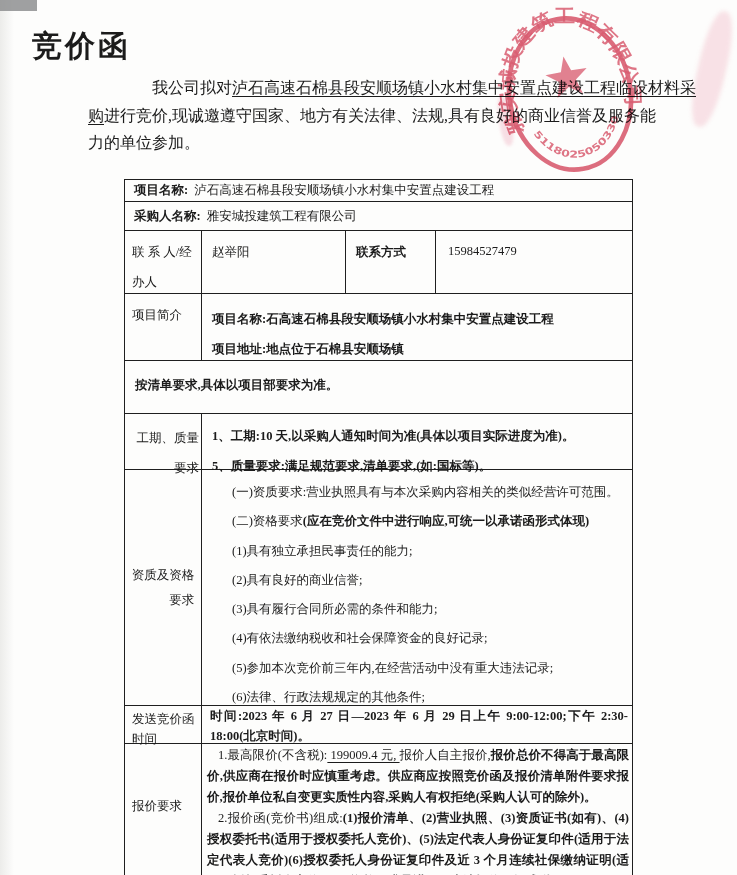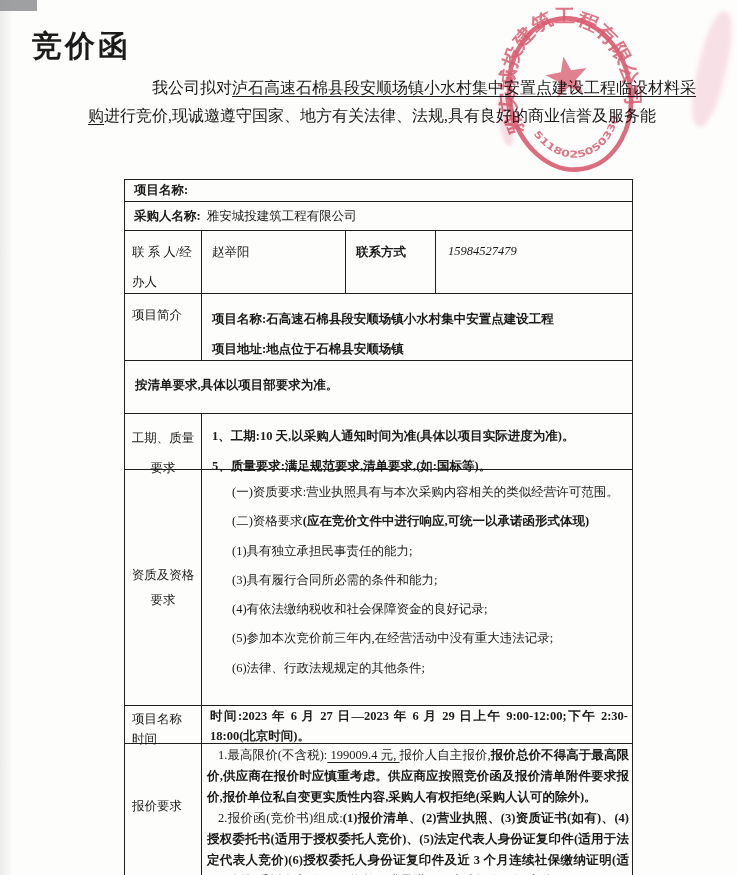--- a/index.html
+++ b/index.html
@@ -33,27 +33,27 @@
   
   .btable{position:absolute;left:124px;top:179px;width:509px;height:706px;box-sizing:border-box;
     border:1.6px solid #1f1f1f;border-bottom:none;font-size:12.5px;}
   .row{display:flex;box-sizing:border-box;border-bottom:1.3px solid #1f1f1f;width:100%;}
   .row.last{border-bottom:none;}
   .r1{height:22px}.r2{height:29px}.r3{height:63px}.r4{height:67px}.r5{height:53px}
   .r6{height:56px}.r7{height:236px}.r8{height:38px}.r9{height:142px}
   .cell{box-sizing:border-box;}
   .label-cell{width:77px;flex:0 0 77px;border-right:1.3px solid #1f1f1f;
     font-weight:normal;white-space:pre-line;padding:6px 4px 0 7px;line-height:30px;}
-  .label-center{text-align:center;padding-left:2px;padding-right:2px;}
+  .label-center{text-align:right;padding-left:2px;padding-right:2px;}
   .full-cell{flex:1;display:flex;align-items:center;padding-left:9px;}
   .inline-label{font-weight:bold;margin-right:6px;white-space:nowrap;}
   .content-cell{flex:1;min-width:0;}
   .c3-name{flex:0 0 144px;border-right:1.3px solid #1f1f1f;padding:13px 0 0 10px;}
   .c3-method{flex:0 0 90px;border-right:1.3px solid #1f1f1f;padding:13px 0 0 10px;font-weight:bold;}
-  .c3-phone{flex:1;padding:13px 0 0 12px;font-family:"Liberation Serif","DejaVu Serif",serif;font-style:italic;}
+  .c3-phone{flex:1;padding:13px 0 0 12px;font-family:"Liberation Serif","DejaVu Serif",serif;}
   .r4 .content-cell{padding:10px 6px 0 10px;line-height:30px;font-weight:bold;}
   .r5 .content-cell{padding:9px 6px 0 10px;line-height:30px;font-weight:bold;}
   .r6 .content-cell{padding:7px 6px 0 10px;line-height:30px;font-weight:bold;}
   .r6 .label-cell{padding-top:9px;}
   .r7 .label-cell{display:flex;align-items:center;justify-content:center;line-height:25px;padding-top:0;}
   .r7 .content-cell{padding:8px 10px 0 30px;line-height:29.3px;}
   .r8 .label-cell{line-height:20px;padding-top:3px;}
   .r8 .content-cell{padding:1px 4px 0 8px;line-height:19.5px;font-weight:bold;text-align:justify;}
   .r9 .label-cell{padding-top:47px;}
   .r9 .content-cell{padding:1px 3px 0 5px;line-height:21px;text-align:justify;}
@@ -66,20 +66,21 @@
 <div class="scan-left-shade"></div>
 <div class="scan-corner"></div>
 <div class="stamp-ghost-1"></div>
 <div class="stamp-ghost-2"></div>
 
 <div class="doc-title">竞价函</div>
 
 <div class="intro">
   <div class="line"><span class="indent"></span><span>我公司拟对</span><span class="u">泸石高速石棉县段安顺场镇小水村集中安置点建设工程临设材料采</span></div>
   <div class="line"><span class="u">购</span><span>进行竞价,现诚邀遵守国家、地方有关法律、法规,具有良好的商业信誉及服务能</span></div>
+  <div class="line last">力的单位参加。</div>
 </div>
 
 <svg class="stamp-svg" width="230" height="190" viewBox="480 0 230 190">
   <defs>
     <path id="ringTextPath" d="M 519,124 A 56,72 0 1 1 621,124" fill="none"></path>
     <path id="serialPath" d="M 526.7,126 A 50,64 0 0 0 613.3,126" fill="none"></path>
   </defs>
   <g transform="rotate(-10 570 94)" opacity="0.88">
     <ellipse cx="570" cy="94" rx="60.5" ry="76" fill="none" stroke="#d6485f" stroke-width="4.6" opacity="0.9"></ellipse>
     <polygon points="570,56 575.2,70.9 590.9,71.2 578.4,80.7 582.9,95.8 570,86.8 557.1,95.8 561.6,80.7 549.1,71.2 564.8,70.9" fill="#d6485f" opacity="0.78"></polygon>
@@ -90,20 +91,21 @@
       <textPath href="#serialPath" startOffset="1" textLength="114" lengthAdjust="spacingAndGlyphs">5118025050330</textPath>
     </text>
   </g>
 </svg>
 
 <div class="btable">
 
   <div class="row r1">
     <div class="cell full-cell">
       <span class="inline-label">项目名称:</span>
+      <span>泸石高速石棉县段安顺场镇小水村集中安置点建设工程</span>
     </div>
   </div>
 
   <div class="row r2">
     <div class="cell full-cell">
       <span class="inline-label">采购人名称:</span>
       <span>雅安城投建筑工程有限公司</span>
     </div>
   </div>
 
@@ -136,29 +138,30 @@
     </div>
   </div>
 
   <div class="row r7">
     <div class="cell label-cell label-center">资质及资格
 要求</div>
     <div class="cell content-cell">
       <div>(一)资质要求:营业执照具有与本次采购内容相关的类似经营许可范围。</div>
       <div><span>(二)资格要求</span><b>(应在竞价文件中进行响应,可统一以承诺函形式体现)</b></div>
       <div>(1)具有独立承担民事责任的能力;</div>
+      <div>(2)具有良好的商业信誉;</div>
       <div>(3)具有履行合同所必需的条件和能力;</div>
       <div>(4)有依法缴纳税收和社会保障资金的良好记录;</div>
       <div>(5)参加本次竞价前三年内,在经营活动中没有重大违法记录;</div>
       <div>(6)法律、行政法规规定的其他条件;</div>
     </div>
   </div>
 
   <div class="row r8">
-    <div class="cell label-cell">项目名称
+    <div class="cell label-cell">发送竞价函
 时间</div>
     <div class="cell content-cell">时间:2023 年 6 月 27 日—2023 年 6 月 29 日上午 9:00-12:00;下午 2:30-18:00(北京时间)。</div>
   </div>
 
   <div class="row r9 last">
     <div class="cell label-cell">报价要求</div>
     <div class="cell content-cell">
       <p><span>1.最高限价(不含税):</span><span class="u">  199009.4 元, </span><span>报价人自主报价,</span><b>报价总价不得高于最高限价,供应商在报价时应慎重考虑。供应商应按照竞价函及报价清单附件要求报价,报价单位私自变更实质性内容,采购人有权拒绝(采购人认可的除外)。</b></p>
       <p><span>2.报价函(竞价书)组成:</span><b>(1)报价清单、(2)营业执照、(3)资质证书(如有)、(4)授权委托书(适用于授权委托人竞价)、(5)法定代表人身份证复印件(适用于法定代表人竞价)(6)授权委托人身份证复印件及近 3 个月连续社保缴纳证明(适用于授权委托人竞价)、(7)资格要求承诺函。上述报价函组成附</b></p>
     </div>

